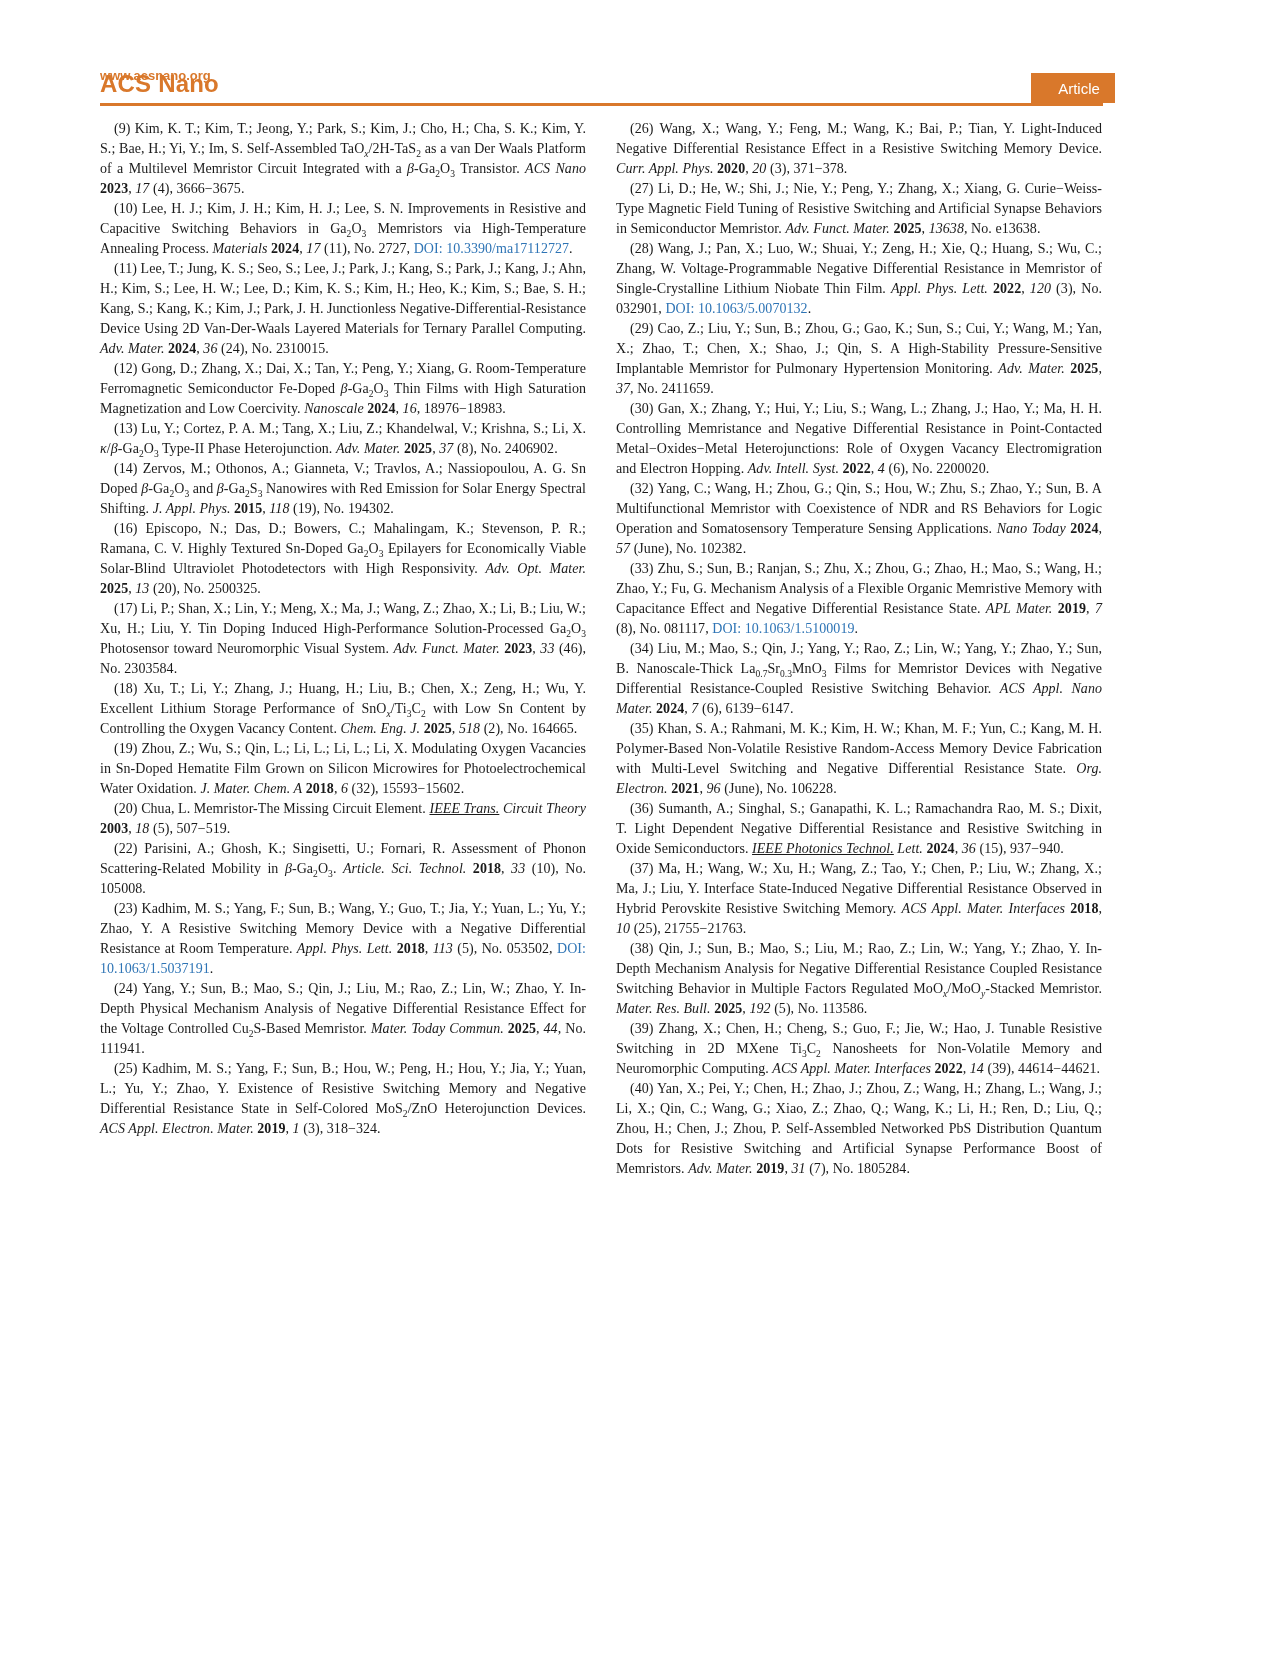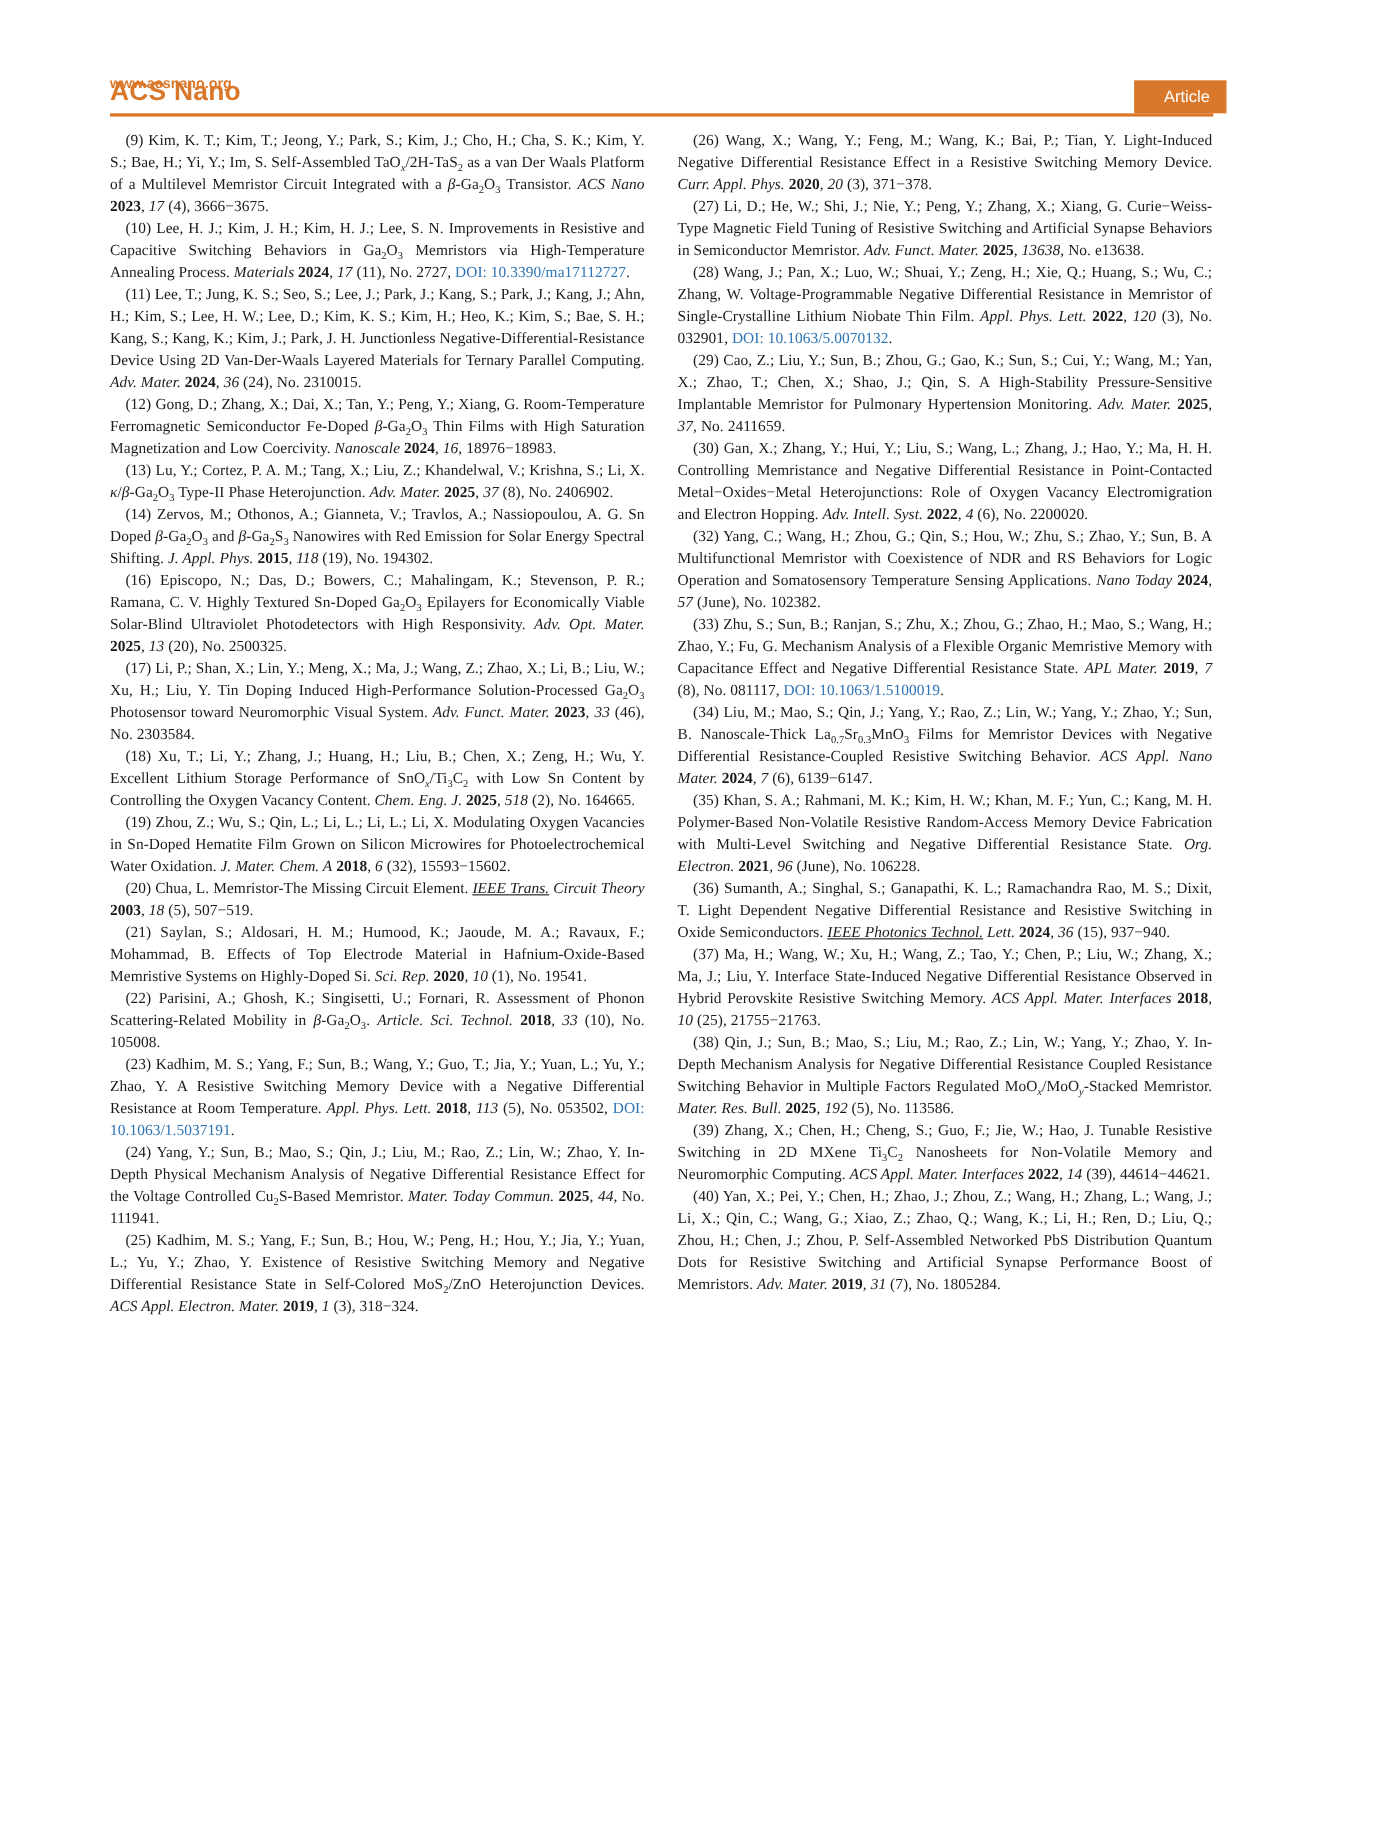--- a/index.html
+++ b/index.html
@@ -116,21 +116,20 @@
         <p class="ref">(10) Lee, H. J.; Kim, J. H.; Kim, H. J.; Lee, S. N. Improvements in Resistive and Capacitive Switching Behaviors in Ga<sub>2</sub>O<sub>3</sub> Memristors via High-Temperature Annealing Process. <i>Materials</i> <b>2024</b>, <i>17</i> (11), No. 2727, <span class="doi">DOI: 10.3390/ma17112727</span>.</p>
         <p class="ref">(11) Lee, T.; Jung, K. S.; Seo, S.; Lee, J.; Park, J.; Kang, S.; Park, J.; Kang, J.; Ahn, H.; Kim, S.; Lee, H. W.; Lee, D.; Kim, K. S.; Kim, H.; Heo, K.; Kim, S.; Bae, S. H.; Kang, S.; Kang, K.; Kim, J.; Park, J. H. Junctionless Negative-Differential-Resistance Device Using 2D Van-Der-Waals Layered Materials for Ternary Parallel Computing. <i>Adv. Mater.</i> <b>2024</b>, <i>36</i> (24), No. 2310015.</p>
         <p class="ref">(12) Gong, D.; Zhang, X.; Dai, X.; Tan, Y.; Peng, Y.; Xiang, G. Room-Temperature Ferromagnetic Semiconductor Fe-Doped <i>β</i>-Ga<sub>2</sub>O<sub>3</sub> Thin Films with High Saturation Magnetization and Low Coercivity. <i>Nanoscale</i> <b>2024</b>, <i>16</i>, 18976−18983.</p>
         <p class="ref">(13) Lu, Y.; Cortez, P. A. M.; Tang, X.; Liu, Z.; Khandelwal, V.; Krishna, S.; Li, X. <i>κ</i>/<i>β</i>-Ga<sub>2</sub>O<sub>3</sub> Type-II Phase Heterojunction. <i>Adv. Mater.</i> <b>2025</b>, <i>37</i> (8), No. 2406902.</p>
         <p class="ref">(14) Zervos, M.; Othonos, A.; Gianneta, V.; Travlos, A.; Nassiopoulou, A. G. Sn Doped <i>β</i>-Ga<sub>2</sub>O<sub>3</sub> and <i>β</i>-Ga<sub>2</sub>S<sub>3</sub> Nanowires with Red Emission for Solar Energy Spectral Shifting. <i>J. Appl. Phys.</i> <b>2015</b>, <i>118</i> (19), No. 194302.</p>
         <p class="ref">(16) Episcopo, N.; Das, D.; Bowers, C.; Mahalingam, K.; Stevenson, P. R.; Ramana, C. V. Highly Textured Sn-Doped Ga<sub>2</sub>O<sub>3</sub> Epilayers for Economically Viable Solar-Blind Ultraviolet Photodetectors with High Responsivity. <i>Adv. Opt. Mater.</i> <b>2025</b>, <i>13</i> (20), No. 2500325.</p>
         <p class="ref">(17) Li, P.; Shan, X.; Lin, Y.; Meng, X.; Ma, J.; Wang, Z.; Zhao, X.; Li, B.; Liu, W.; Xu, H.; Liu, Y. Tin Doping Induced High-Performance Solution-Processed Ga<sub>2</sub>O<sub>3</sub> Photosensor toward Neuromorphic Visual System. <i>Adv. Funct. Mater.</i> <b>2023</b>, <i>33</i> (46), No. 2303584.</p>
         <p class="ref">(18) Xu, T.; Li, Y.; Zhang, J.; Huang, H.; Liu, B.; Chen, X.; Zeng, H.; Wu, Y. Excellent Lithium Storage Performance of SnO<sub><i>x</i></sub>/Ti<sub>3</sub>C<sub>2</sub> with Low Sn Content by Controlling the Oxygen Vacancy Content. <i>Chem. Eng. J.</i> <b>2025</b>, <i>518</i> (2), No. 164665.</p>
         <p class="ref">(19) Zhou, Z.; Wu, S.; Qin, L.; Li, L.; Li, L.; Li, X. Modulating Oxygen Vacancies in Sn-Doped Hematite Film Grown on Silicon Microwires for Photoelectrochemical Water Oxidation. <i>J. Mater. Chem. A</i> <b>2018</b>, <i>6</i> (32), 15593−15602.</p>
         <p class="ref">(20) Chua, L. Memristor-The Missing Circuit Element. <i><u>IEEE Trans.</u> Circuit Theory</i> <b>2003</b>, <i>18</i> (5), 507−519.</p>
-        <p class="ref">(21) Saylan, S.; Aldosari, H. M.; Humood, K.; Jaoude, M. A.; Ravaux, F.; Mohammad, B. Effects of Top Electrode Material in Hafnium-Oxide-Based Memristive Systems on Highly-Doped Si. <i>Sci. Rep.</i> <b>2020</b>, <i>10</i> (1), No. 19541.</p>
         <p class="ref">(22) Parisini, A.; Ghosh, K.; Singisetti, U.; Fornari, R. Assessment of Phonon Scattering-Related Mobility in <i>β</i>-Ga<sub>2</sub>O<sub>3</sub>. <i>Article. Sci. Technol.</i> <b>2018</b>, <i>33</i> (10), No. 105008.</p>
         <p class="ref">(23) Kadhim, M. S.; Yang, F.; Sun, B.; Wang, Y.; Guo, T.; Jia, Y.; Yuan, L.; Yu, Y.; Zhao, Y. A Resistive Switching Memory Device with a Negative Differential Resistance at Room Temperature. <i>Appl. Phys. Lett.</i> <b>2018</b>, <i>113</i> (5), No. 053502, <span class="doi">DOI: 10.1063/1.5037191</span>.</p>
         <p class="ref">(24) Yang, Y.; Sun, B.; Mao, S.; Qin, J.; Liu, M.; Rao, Z.; Lin, W.; Zhao, Y. In-Depth Physical Mechanism Analysis of Negative Differential Resistance Effect for the Voltage Controlled Cu<sub>2</sub>S-Based Memristor. <i>Mater. Today Commun.</i> <b>2025</b>, <i>44</i>, No. 111941.</p>
         <p class="ref">(25) Kadhim, M. S.; Yang, F.; Sun, B.; Hou, W.; Peng, H.; Hou, Y.; Jia, Y.; Yuan, L.; Yu, Y.; Zhao, Y. Existence of Resistive Switching Memory and Negative Differential Resistance State in Self-Colored MoS<sub>2</sub>/ZnO Heterojunction Devices. <i>ACS Appl. Electron. Mater.</i> <b>2019</b>, <i>1</i> (3), 318−324.</p>
       </div>
     <div class="col">
         <p class="ref">(26) Wang, X.; Wang, Y.; Feng, M.; Wang, K.; Bai, P.; Tian, Y. Light-Induced Negative Differential Resistance Effect in a Resistive Switching Memory Device. <i>Curr. Appl. Phys.</i> <b>2020</b>, <i>20</i> (3), 371−378.</p>
         <p class="ref">(27) Li, D.; He, W.; Shi, J.; Nie, Y.; Peng, Y.; Zhang, X.; Xiang, G. Curie−Weiss-Type Magnetic Field Tuning of Resistive Switching and Artificial Synapse Behaviors in Semiconductor Memristor. <i>Adv. Funct. Mater.</i> <b>2025</b>, <i>13638</i>, No. e13638.</p>
         <p class="ref">(28) Wang, J.; Pan, X.; Luo, W.; Shuai, Y.; Zeng, H.; Xie, Q.; Huang, S.; Wu, C.; Zhang, W. Voltage-Programmable Negative Differential Resistance in Memristor of Single-Crystalline Lithium Niobate Thin Film. <i>Appl. Phys. Lett.</i> <b>2022</b>, <i>120</i> (3), No. 032901, <span class="doi">DOI: 10.1063/5.0070132</span>.</p>
         <p class="ref">(29) Cao, Z.; Liu, Y.; Sun, B.; Zhou, G.; Gao, K.; Sun, S.; Cui, Y.; Wang, M.; Yan, X.; Zhao, T.; Chen, X.; Shao, J.; Qin, S. A High-Stability Pressure-Sensitive Implantable Memristor for Pulmonary Hypertension Monitoring. <i>Adv. Mater.</i> <b>2025</b>, <i>37</i>, No. 2411659.</p>

